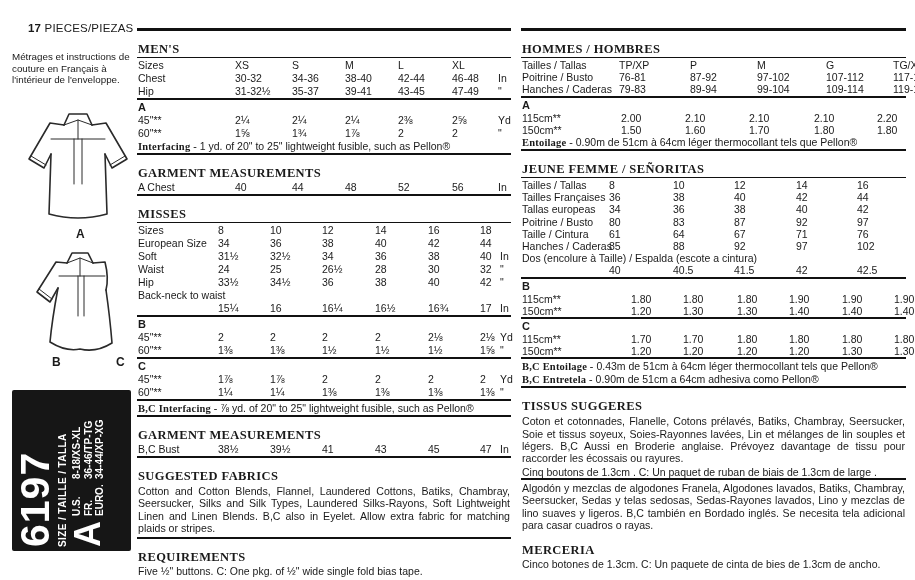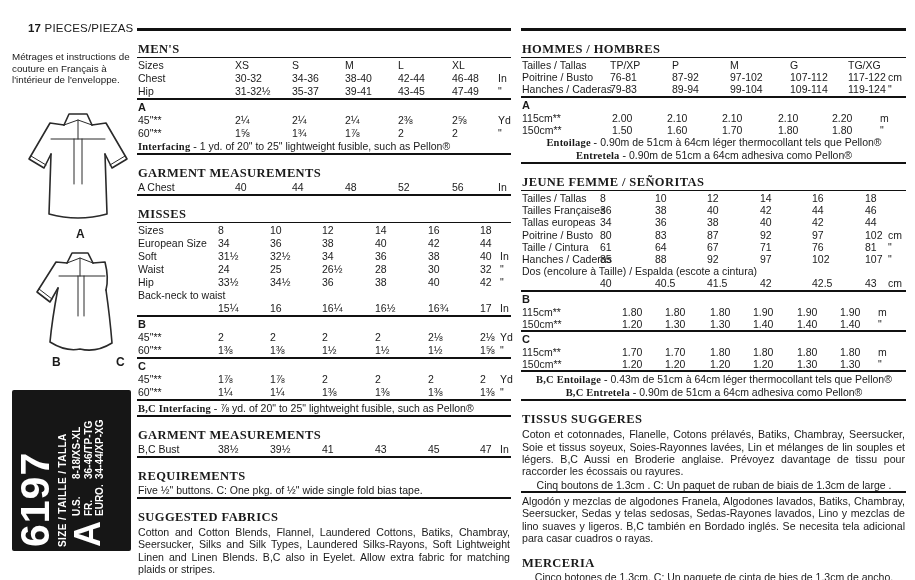--- a/index.html
+++ b/index.html
@@ -14,34 +14,34 @@
   
   .sec{border-top:2px solid #111;padding-top:1px;}
   .sec.first{border-top:3px solid #111;}
   .hdr{font-family:"Liberation Serif",serif;font-weight:700;font-size:12.5px;
        letter-spacing:.4px;line-height:14px;padding:10px 0 1px 1px;}
   .hdr.ruled{border-bottom:1.5px solid #111;margin-bottom:1px;}
   .sub{font-weight:700;font-size:11px;line-height:13px;padding-left:1px;}
 
   
   .trow{display:grid;font-size:10.5px;line-height:13px;white-space:nowrap;}
-  .col-right .trow{line-height:12.2px;}
+  .col-right .trow{line-height:12.2px;gap:9px;}
   .tl{padding-left:1px;}
   .tl.full{grid-column:1 / -1;}
   .tv,.tu{text-align:left;}
   .g-mens  .trow{grid-template-columns:98px 57px 53px 53px 54px 46px 1fr;}
   .g-misses .trow{grid-template-columns:81px 52px 52px 53px 53px 52px 20px 1fr;}
   .g-hommes .trow{grid-template-columns:89px 62px 58px 60px 58px 40px 1fr;}
   .g-hommesa .trow{grid-template-columns:91px 55px 55px 56px 54px 48px 1fr;}
   .g-jeune .trow{grid-template-columns:79px 55px 52px 53px 52px 53px 23px 1fr;}
   .g-rbc  .trow{grid-template-columns:101px 43px 45px 43px 44px 43px 38px 1fr;}
 
   .note{font-size:10.5px;line-height:13px;padding-left:1px;white-space:nowrap;}
   .note b{font-family:"Liberation Serif",serif;letter-spacing:.2px;}
-  .col-right .note{white-space:normal;line-height:12px;text-align:center;}
+  .col-right .note{white-space:normal;line-height:12px;}
   .para{font-size:10.6px;line-height:12.4px;text-align:justify;padding:1px 1px 2px 1px;}
   .col-right .para{line-height:12.2px;}
 
   .footrule{border-top:1.2px solid #111;margin-top:22px;padding-top:3px;
             display:flex;font-size:8.6px;line-height:10px;}
   .footgrp{display:flex;gap:14px;}
 
   
   .pieces{font-size:11.5px;line-height:13px;letter-spacing:.2px;margin-left:16px;}
   .pieces b{font-weight:700;}
@@ -324,27 +324,27 @@
           <span class="tv">41</span>
           <span class="tv">43</span>
           <span class="tv">45</span>
           <span class="tv">47</span>
           <span class="tu">In</span>
         </div>
       </div>
   </div>
 
   <div class="sec">
+    <div class="hdr">SUGGESTED FABRICS</div>
+    <div class="para">Cotton and Cotton Blends, Flannel, Laundered Cottons, Batiks, Chambray, Seersucker, Silks and Silk Types, Laundered Silks-Rayons, Soft Lightweight Linen and Linen Blends. B,C also in Eyelet. Allow extra fabric for matching plaids or stripes.</div>
+  </div>
+
+  <div class="sec">
     <div class="hdr">REQUIREMENTS</div>
     <div class="note">Five ½" buttons. C: One pkg. of ½" wide single fold bias tape.</div>
-  </div>
-
-  <div class="sec">
-    <div class="hdr">SUGGESTED FABRICS</div>
-    <div class="para">Cotton and Cotton Blends, Flannel, Laundered Cottons, Batiks, Chambray, Seersucker, Silks and Silk Types, Laundered Silks-Rayons, Soft Lightweight Linen and Linen Blends. B,C also in Eyelet. Allow extra fabric for matching plaids or stripes.</div>
   </div>
 
   <div class="footrule footgrp">
     <span>*without nap</span>
     <span>**with nap</span>
     <span>***with or without nap</span>
   </div>
 </div>
 
 <div class="col col-right">
@@ -397,21 +397,20 @@
           <span class="tl">150cm**</span>
           <span class="tv">1.50</span>
           <span class="tv">1.60</span>
           <span class="tv">1.70</span>
           <span class="tv">1.80</span>
           <span class="tv">1.80</span>
           <span class="tu">"</span>
         </div>
       </div>
     <div class="note"><b>Entoilage - </b><span>0.90m de 51cm à 64cm léger thermocollant tels que Pellon®</span></div>
-    <div class="note"><b>Entretela - </b><span>0.90m de 51cm a 64cm adhesiva como Pellon®</span></div>
   </div>
 
   <div class="sec">
     <div class="hdr ruled">JEUNE FEMME / SEÑORITAS</div>
     <div class="g-jeune">
         <div class="trow">
           <span class="tl">Tailles / Tallas</span>
           <span class="tv">8</span>
           <span class="tv">10</span>
           <span class="tv">12</span>

